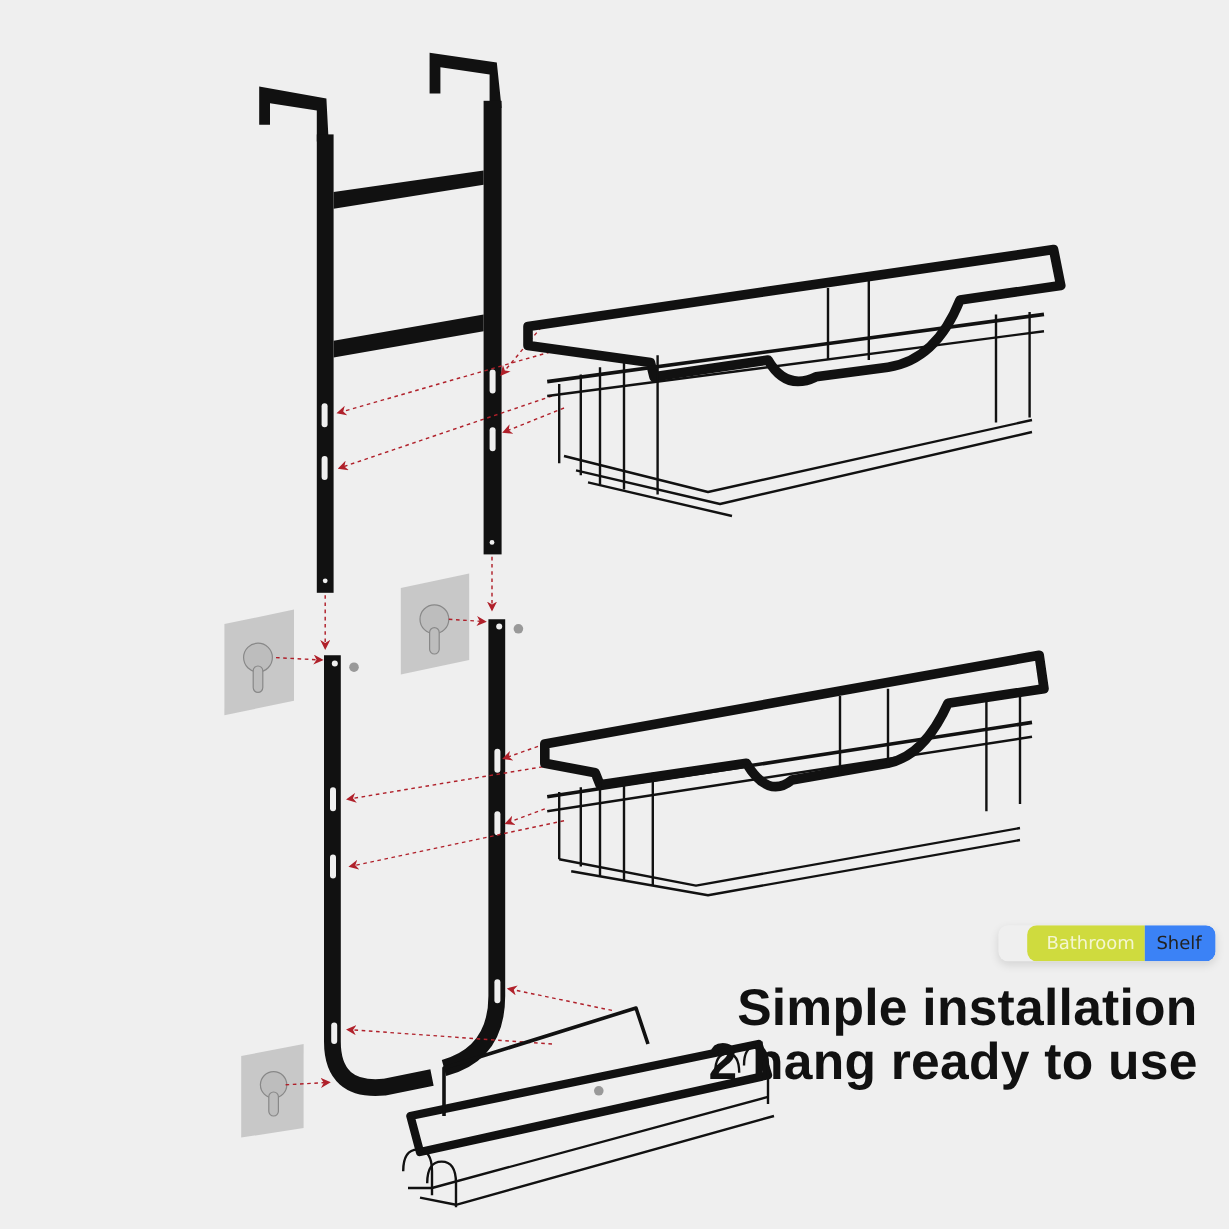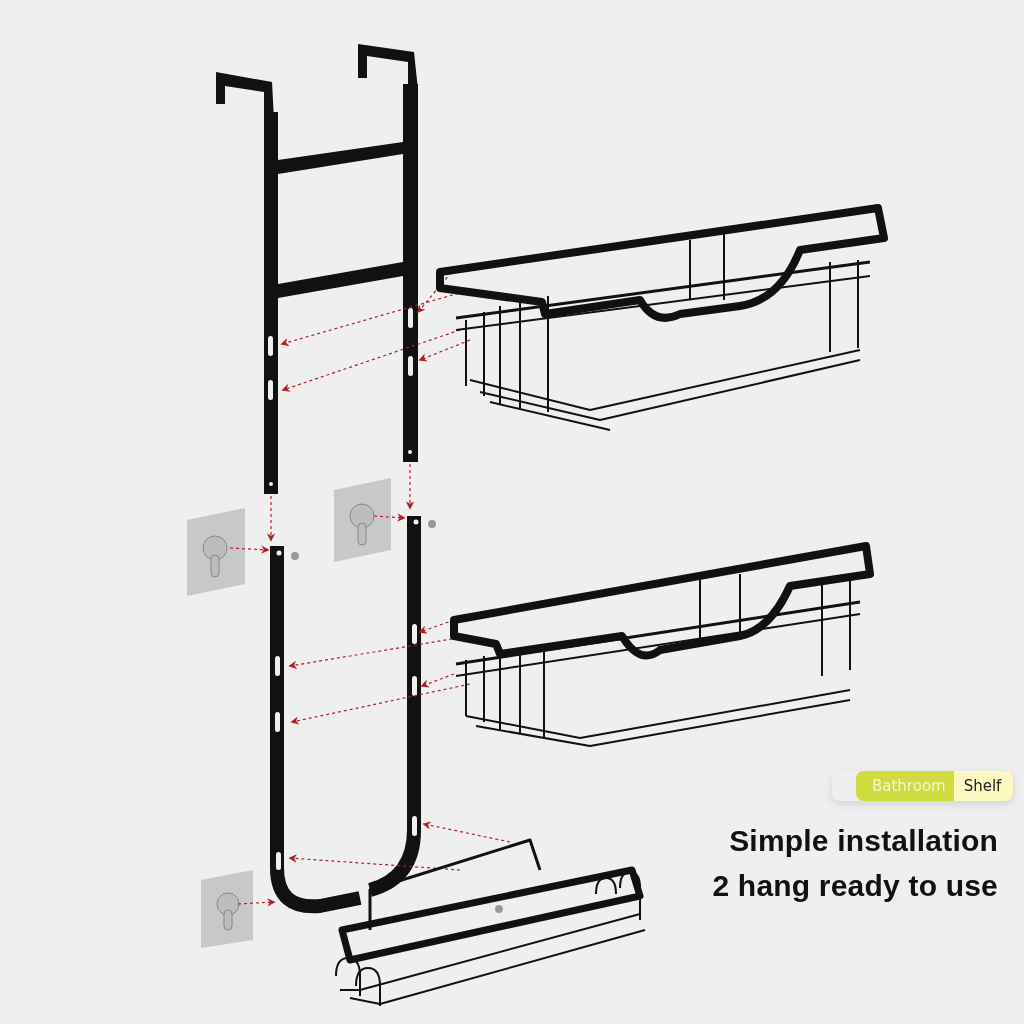--- a/index.html
+++ b/index.html
@@ -1,21 +1,21 @@
 <!DOCTYPE html>
 <html><head>
 <meta charset="utf-8">
 <style>
   html,body{margin:0;padding:0;}
   body{width:1024px;height:1024px;background:#efefef;position:relative;overflow:hidden;font-family:"Liberation Sans",sans-serif;}
   #illus{position:absolute;left:0;top:0;width:1024px;height:1024px;}
   .badge{position:absolute;left:832px;top:771px;height:30px;display:flex;border-radius:8px;overflow:hidden;box-shadow:0 3px 8px rgba(0,0,0,0.12);padding-left:24px;}
   .badge .left{background:#cfdb3e;color:#f4f6d0;font-family:"DejaVu Sans",sans-serif;font-size:15px;padding:0 8px 0 16px;display:flex;align-items:center;border-radius:8px 0 0 8px;}
-  .badge .right{background:#fef9c3;color:#222;font-family:"DejaVu Sans",sans-serif;font-size:15px;padding:0 12px 0 10px;display:flex;align-items:center;border-radius:0 8px 8px 0;}
-  .headline{position:absolute;right:26px;top:818px;text-align:right;color:#111;font-weight:bold;font-size:30px;line-height:45px;letter-spacing:0.2px;}
+  .badge .right{background:#3b82f6;color:#222;font-family:"DejaVu Sans",sans-serif;font-size:15px;padding:0 12px 0 10px;display:flex;align-items:center;border-radius:0 8px 8px 0;}
+  .headline{position:absolute;right:26px;top:818px;text-align:right;color:#111;font-weight:bold;font-size:43px;line-height:45px;letter-spacing:0.2px;}
 </style>
 </head>
 <body>
 
 <svg id="illus" viewBox="0 0 1024 1024" xmlns="http://www.w3.org/2000/svg">
   <defs>
     <marker id="arr" viewBox="0 0 10 10" refX="8" refY="5" markerWidth="7" markerHeight="7" orient="auto">
       <path d="M0,0 L10,5 L0,10 L3,5 Z" fill="#b0202a"></path>
     </marker>
   </defs>

